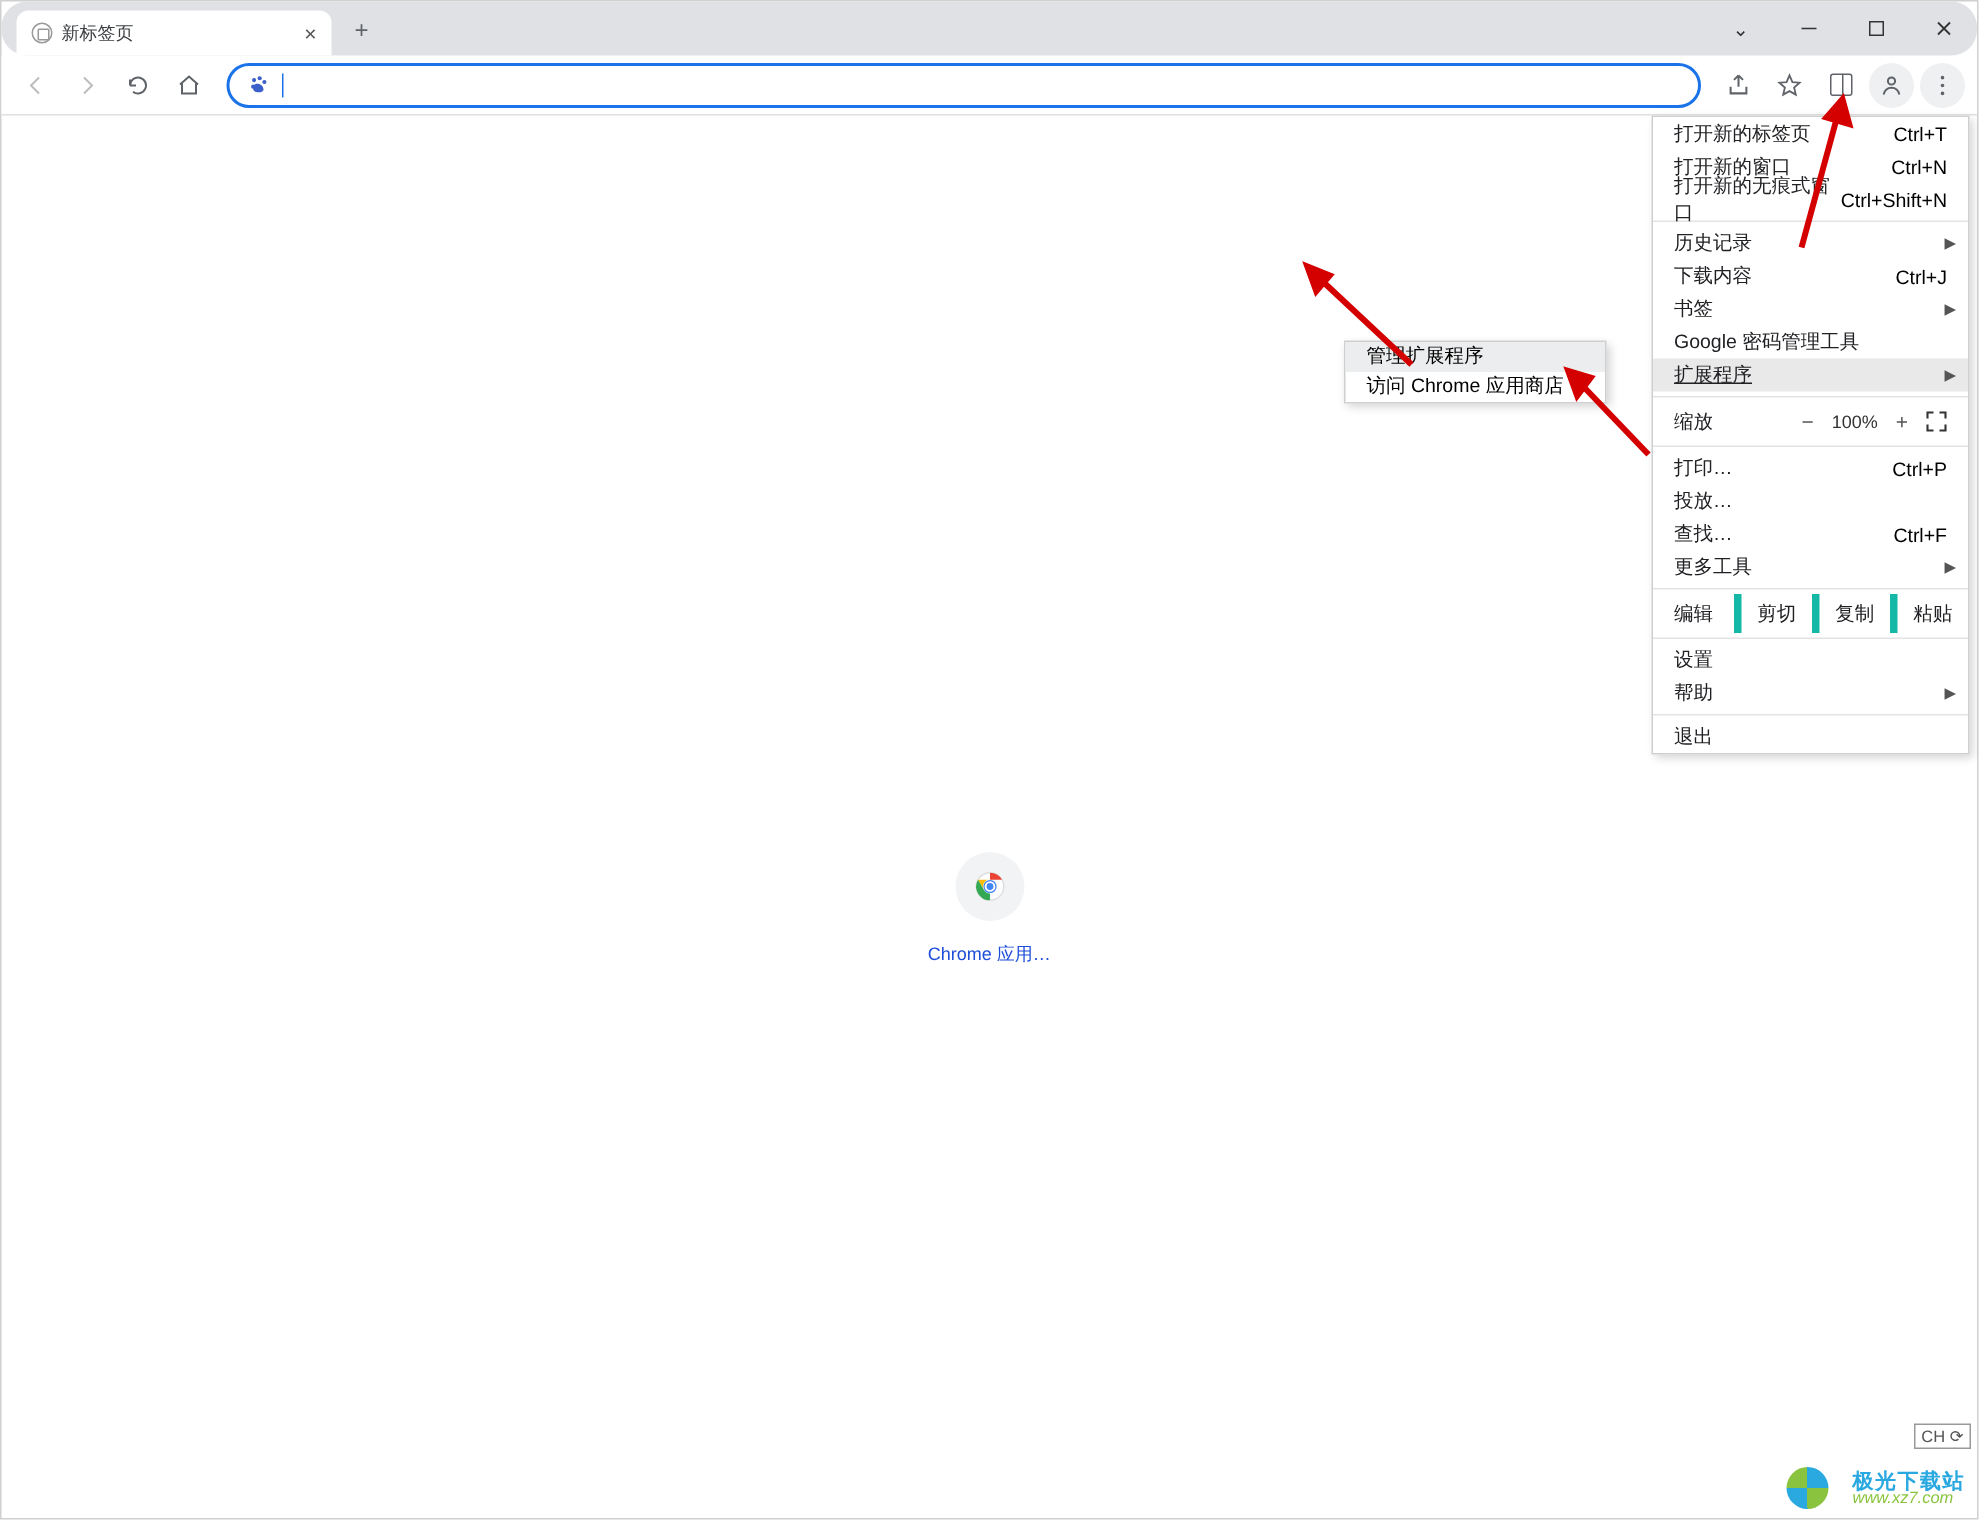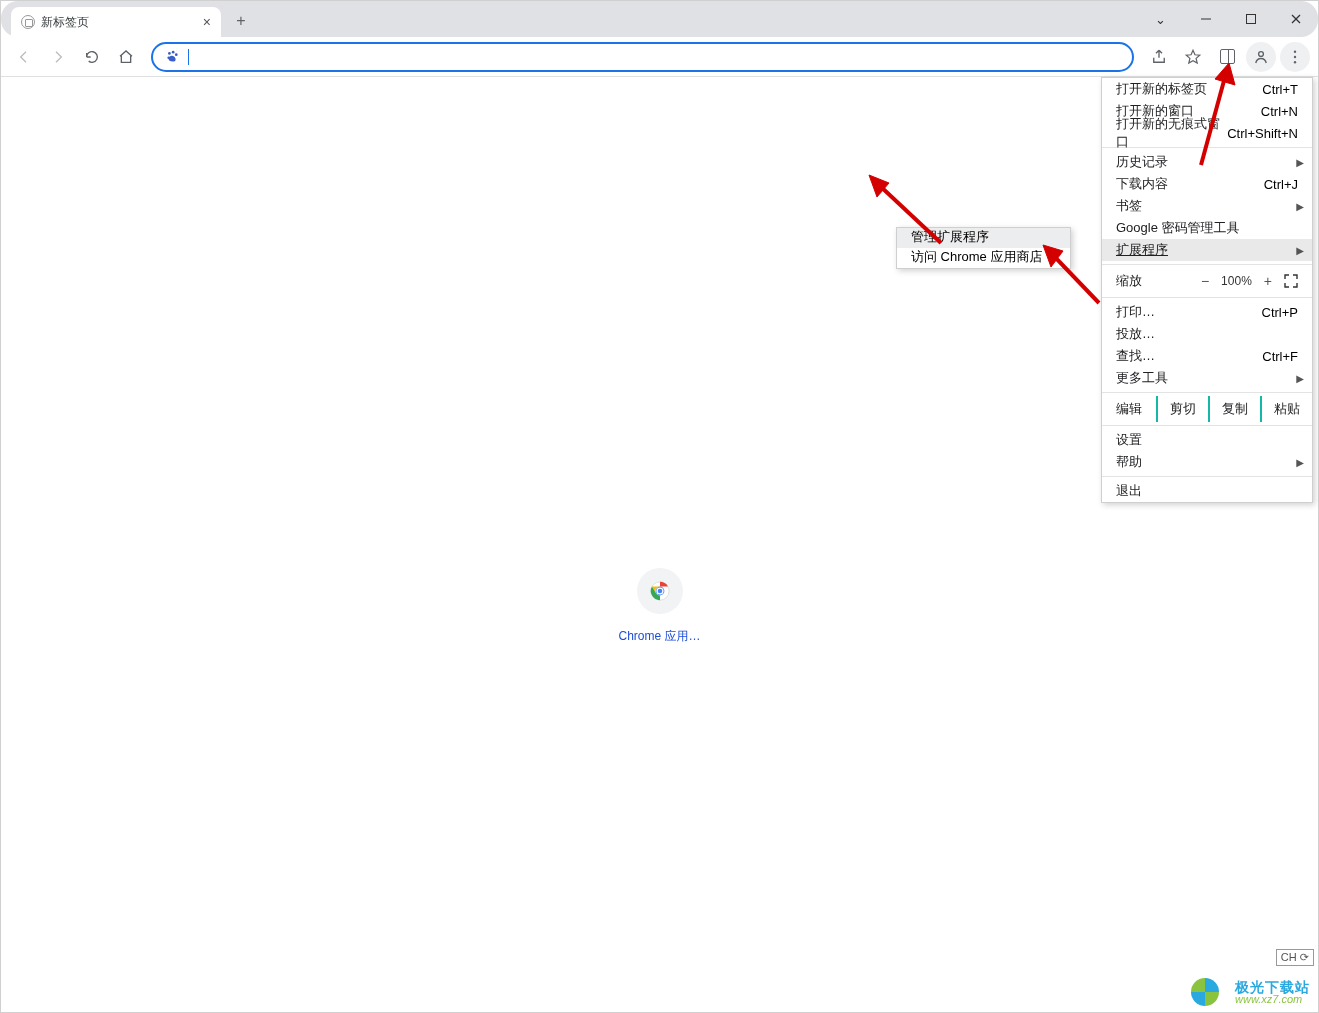--- a/index.html
+++ b/index.html
@@ -52,21 +52,21 @@
 .menu hr { border:none; border-top:1px solid #e3e3e3; margin:3px 0; }
 
 .zoom-row{ display:flex; align-items:center; height:26px; padding:0 14px; gap:10px;}
 .zoom-row .lbl{ flex:1;}
 .zoom-ctrl{ display:flex; align-items:center; gap:12px; color:#333;}
 .zoom-ctrl .zbtn{ cursor:pointer; font-size:14px; color:#555;}
 .zoom-ctrl .zval{ font-size:12px;}
 .zoom-ctrl .full{ width:14px;height:14px; }
 .edit-row{ display:flex; align-items:center; height:26px; }
 .edit-row .lbl{ width:54px; padding-left:14px;}
-.edit-row .eb{ flex:1; text-align:center; border-left:2px solid #14b8a6; height:100%; display:flex;align-items:center;justify-content:center; cursor:pointer;}
+.edit-row .eb{ flex:1; text-align:center; border-left:5px solid #14b8a6; height:100%; display:flex;align-items:center;justify-content:center; cursor:pointer;}
 
 
 .submenu { position:absolute; right:247px; top:226px; width:175px; background:#fff; border:1px solid #cfcfcf; box-shadow:2px 2px 6px rgba(0,0,0,0.18); font-size:13px; z-index:60;}
 .submenu .mi{ display:flex; align-items:flex-start; height:20px; padding:0 14px; cursor:pointer;}
 .submenu .mi.highlight{ background:#ecedee;}
 
 
 .arrow-annot{ position:absolute; z-index:100; }
 .arrow-annot line, .arrow-annot polygon{ stroke:#d40000; fill:#d40000; }
 

